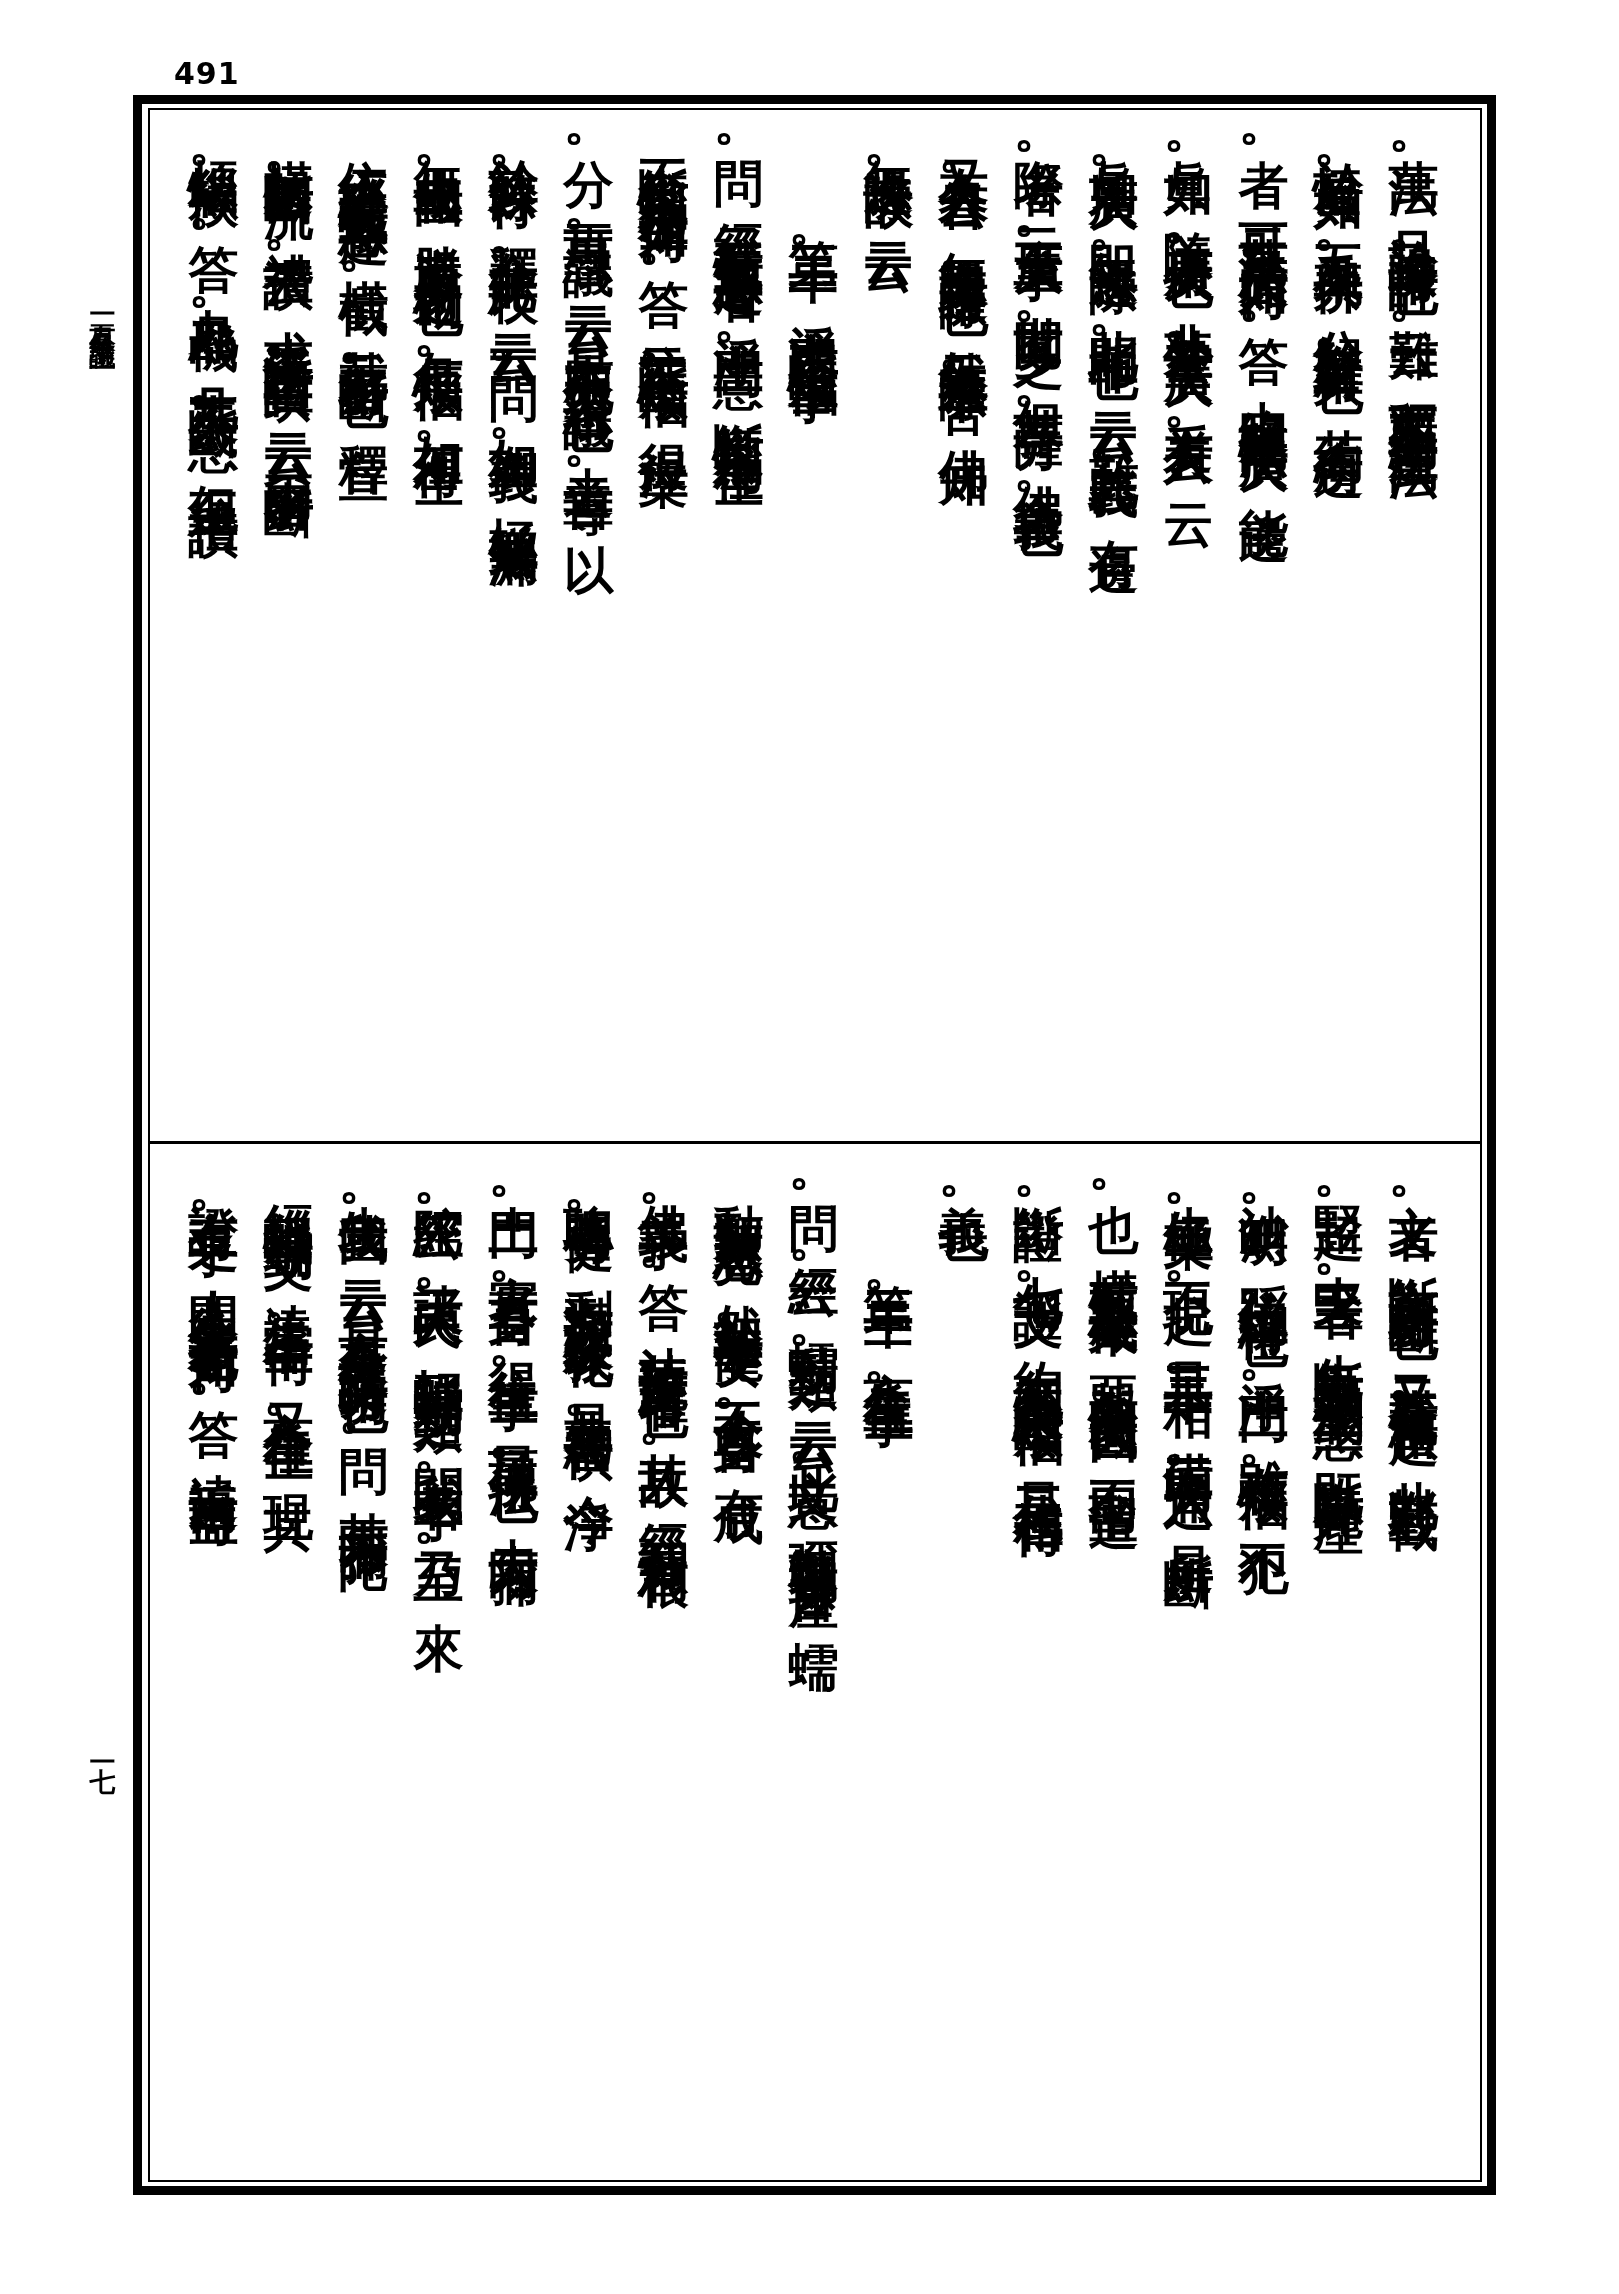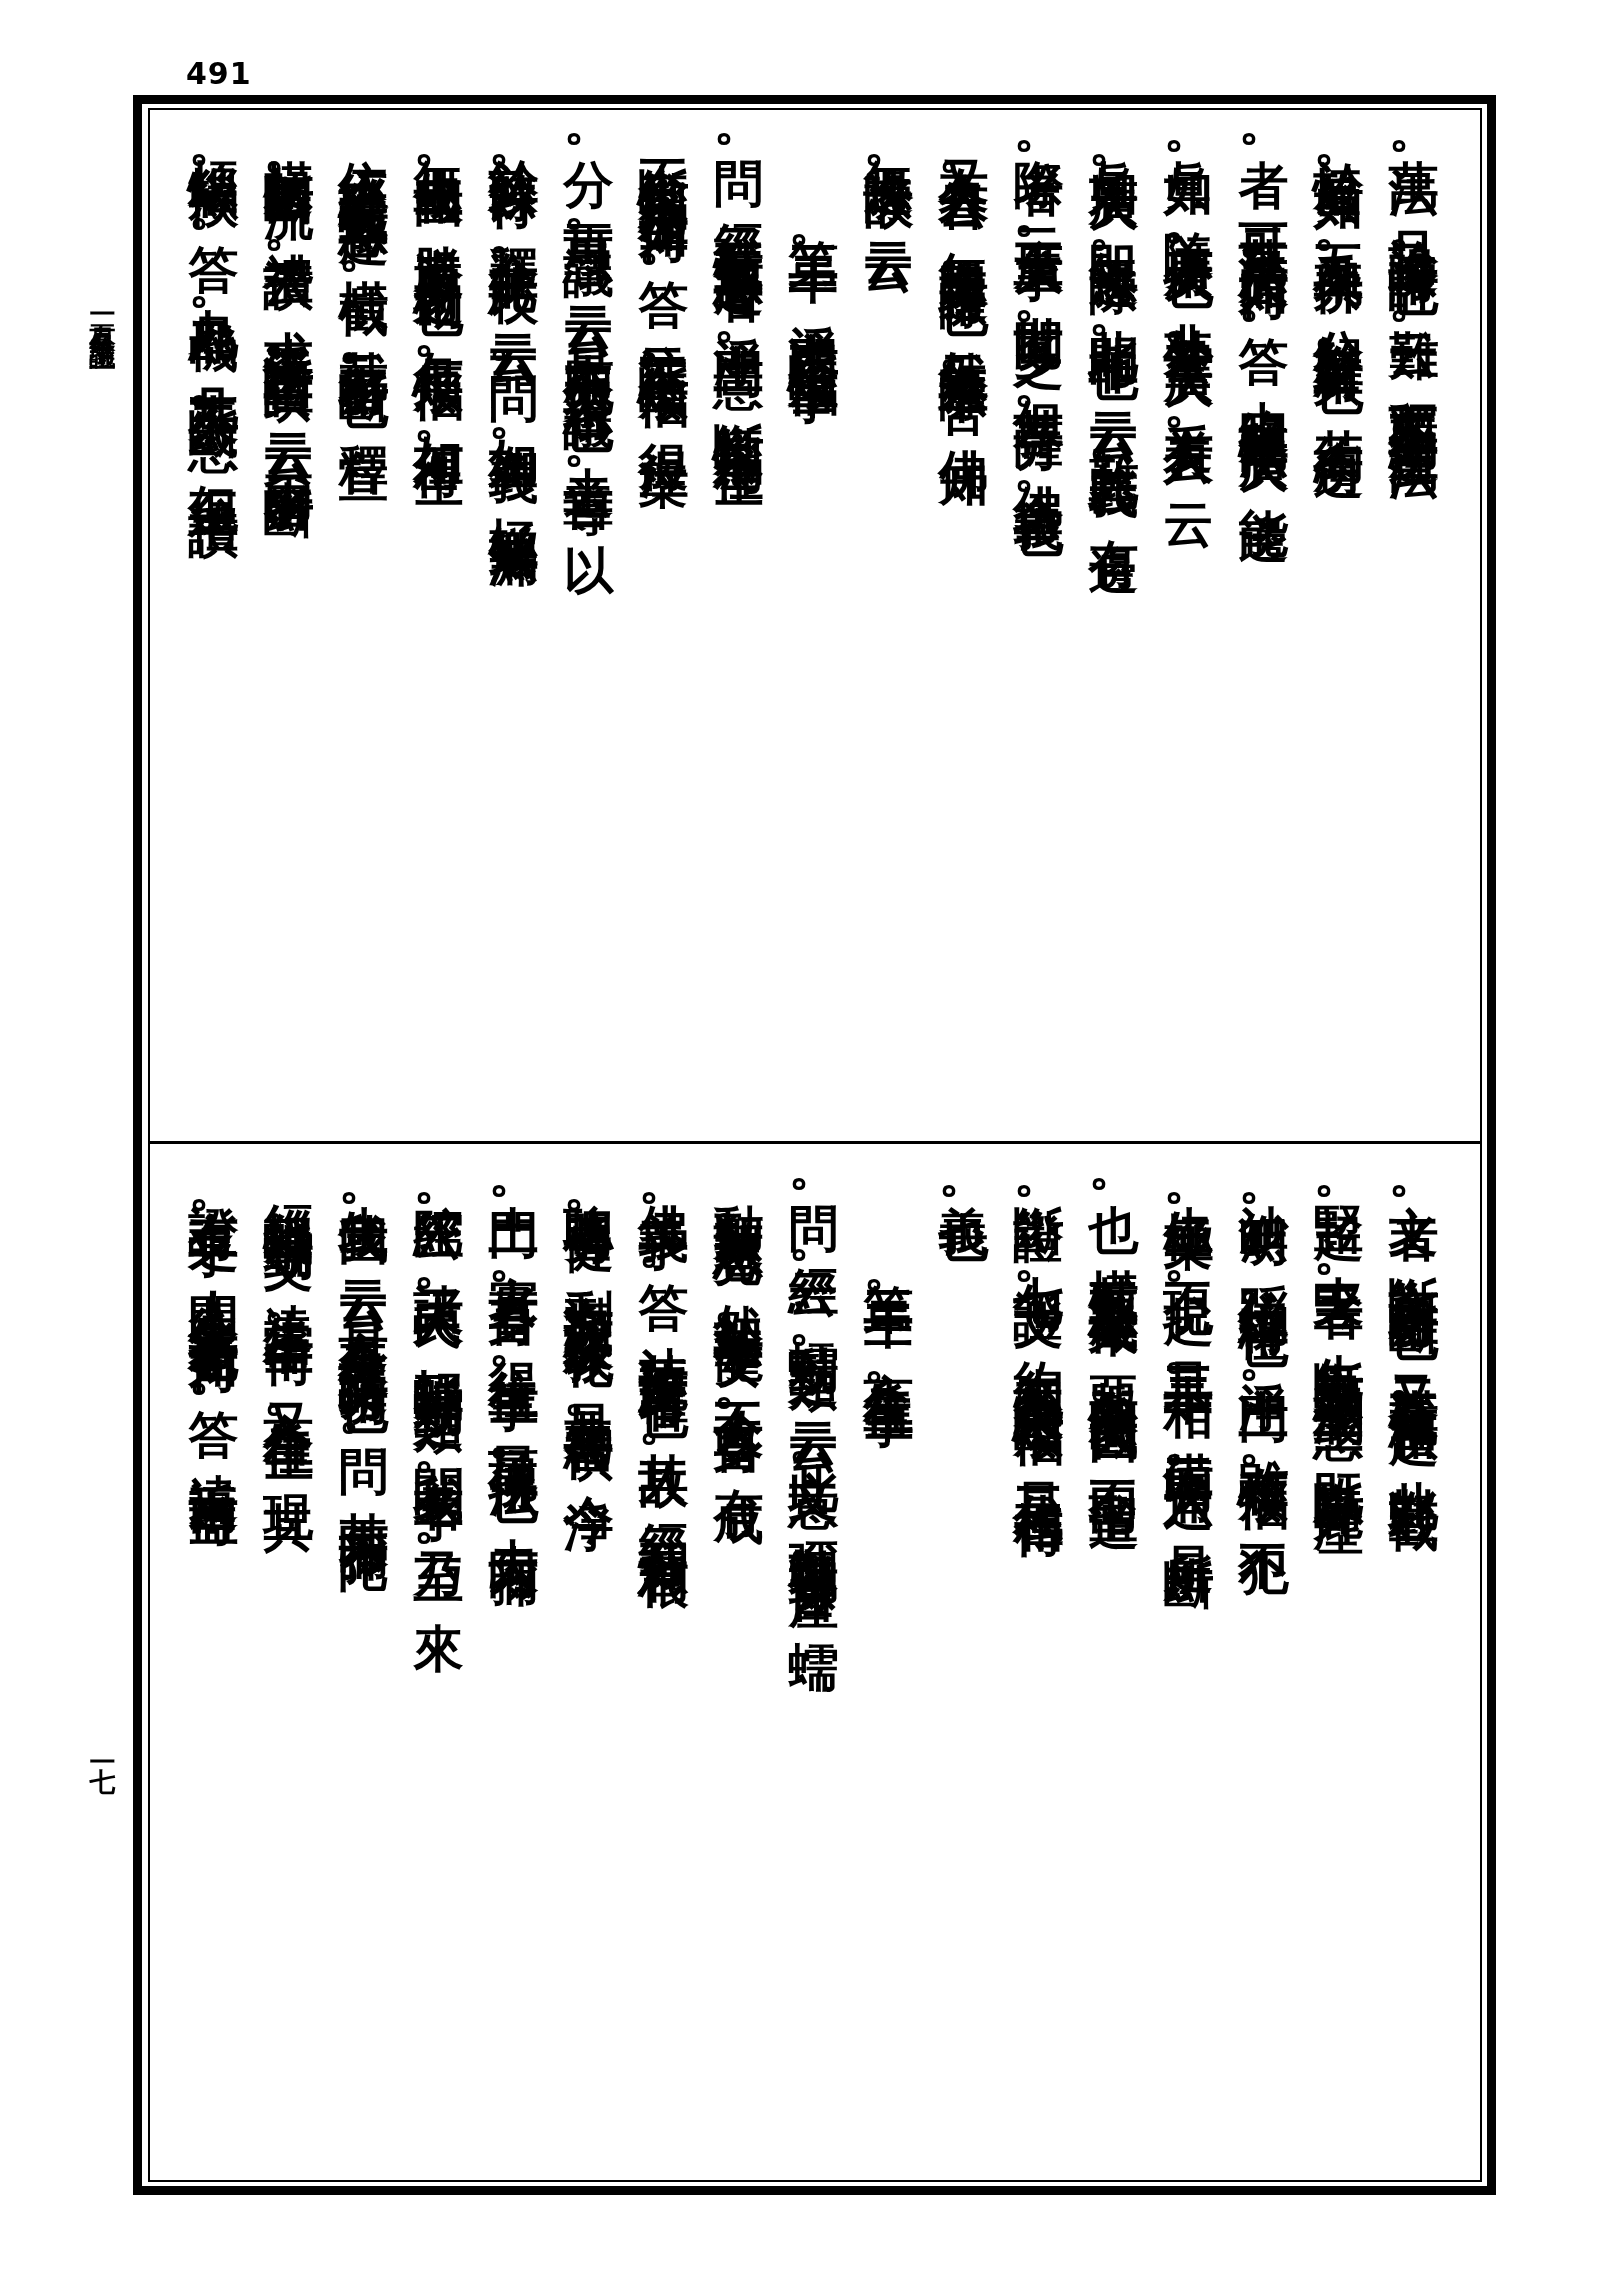--- a/index.html
+++ b/index.html
@@ -1,18 +1,18 @@
 <!DOCTYPE html>
 <html><head>
 <meta charset="utf-8">
 <style>
   html, body { margin: 0; padding: 0; background: #ffffff; }
   body { width: 1619px; height: 2294px; position: relative; overflow: hidden;
          font-family: "DejaVu Serif", "Liberation Serif", serif; color: #000; }
-  .page-number { position: absolute; left: 186px; top: 56px; font-size: 30px; font-weight: bold;
+  .page-number { position: absolute; left: 174px; top: 56px; font-size: 30px; font-weight: bold;
                  font-family: "DejaVu Sans", sans-serif; letter-spacing: 1px; }
   .margin-title { position: absolute; left: 86px; top: 300px; writing-mode: vertical-rl;
                   font-size: 26px; font-weight: bold; letter-spacing: 4px; }
   .margin-folio { position: absolute; left: 86px; top: 1748px; writing-mode: vertical-rl;
                   font-size: 26px; font-weight: bold; }
   .frame-outer { position: absolute; left: 133px; top: 95px; width: 1363px; height: 2100px;
                  border: 9px solid #000; box-sizing: border-box; }
   .frame-inner { position: absolute; left: 148px; top: 108px; width: 1334px; height: 2074px;
                  border: 2px solid #000; box-sizing: border-box; }
   .divider { position: absolute; left: 148px; top: 1141px; width: 1334px; height: 3px; background: #000; }

